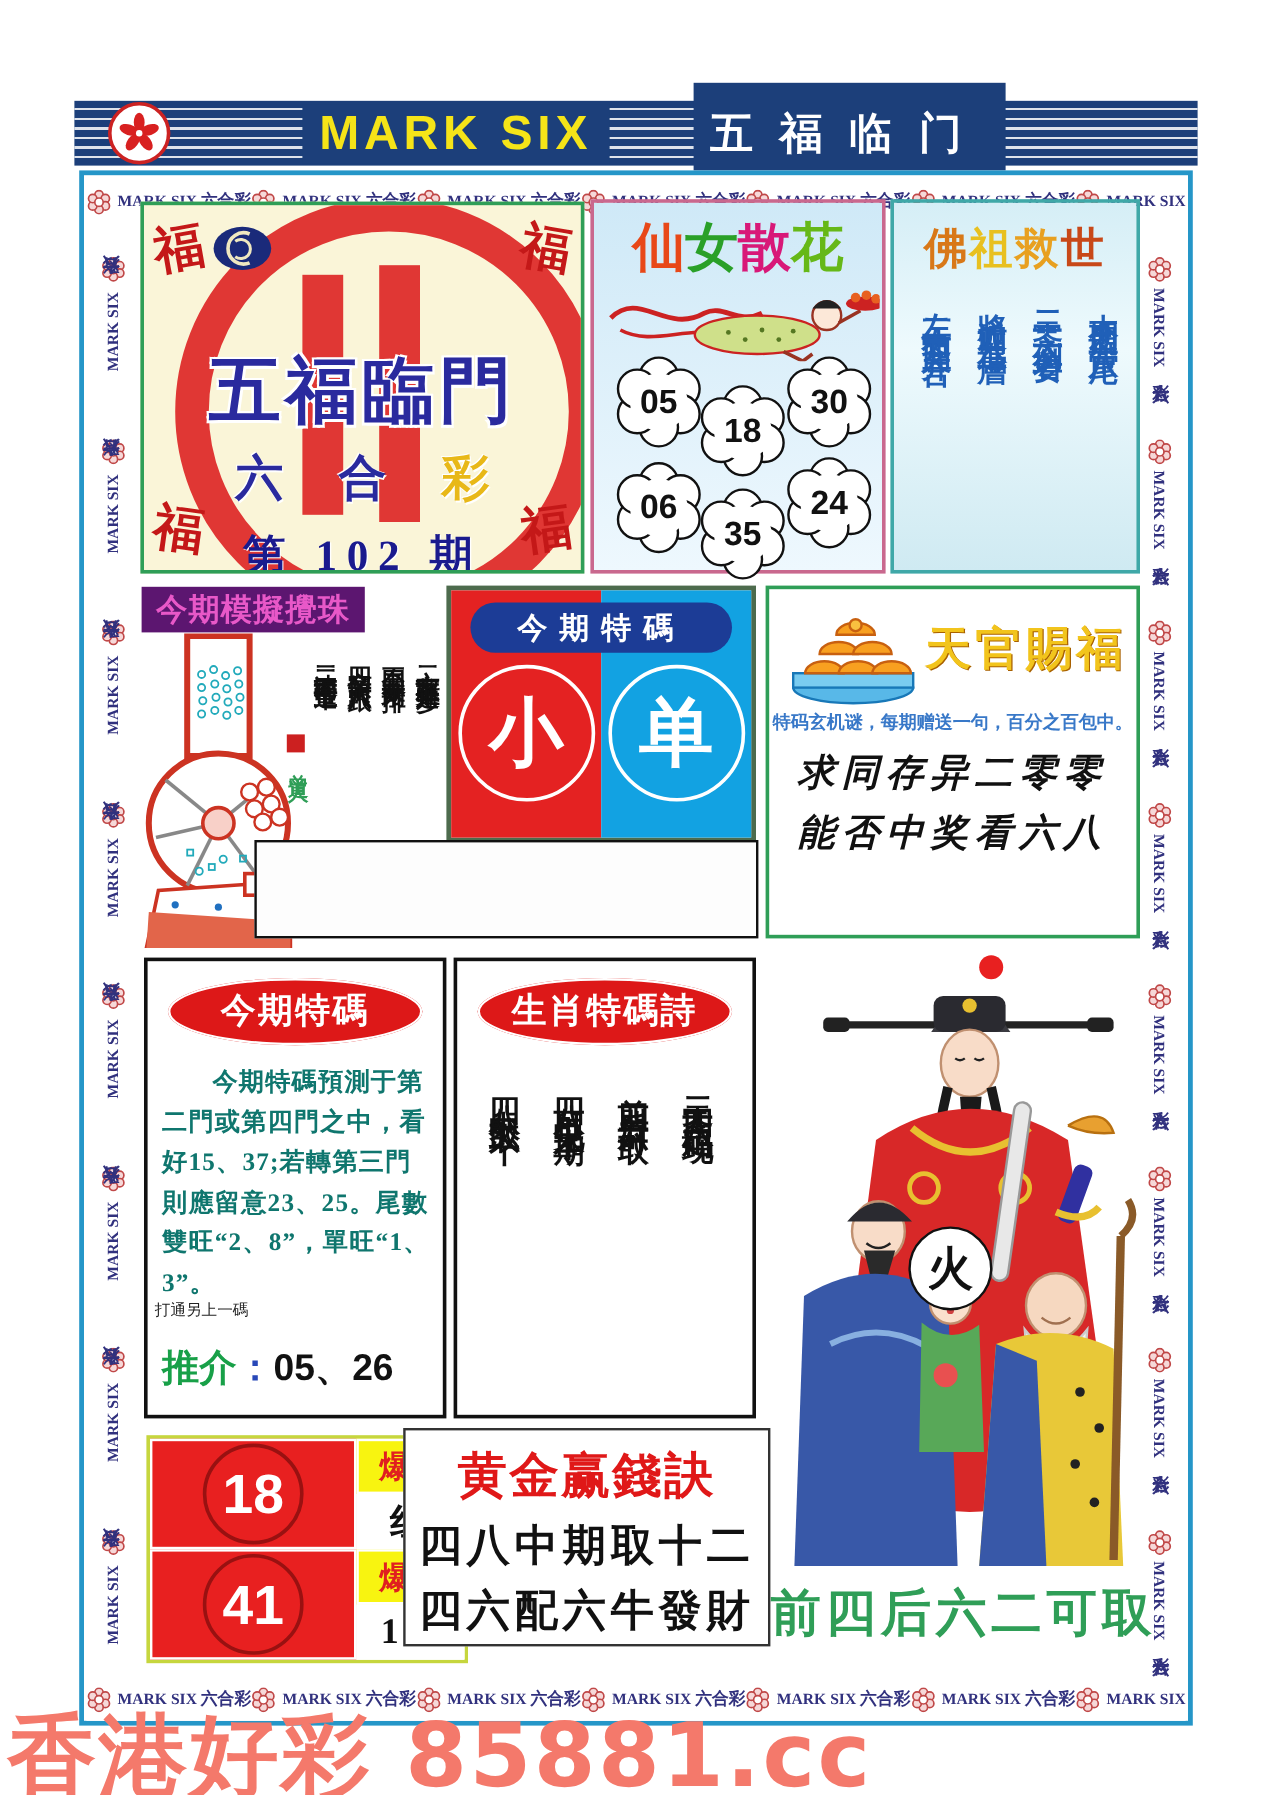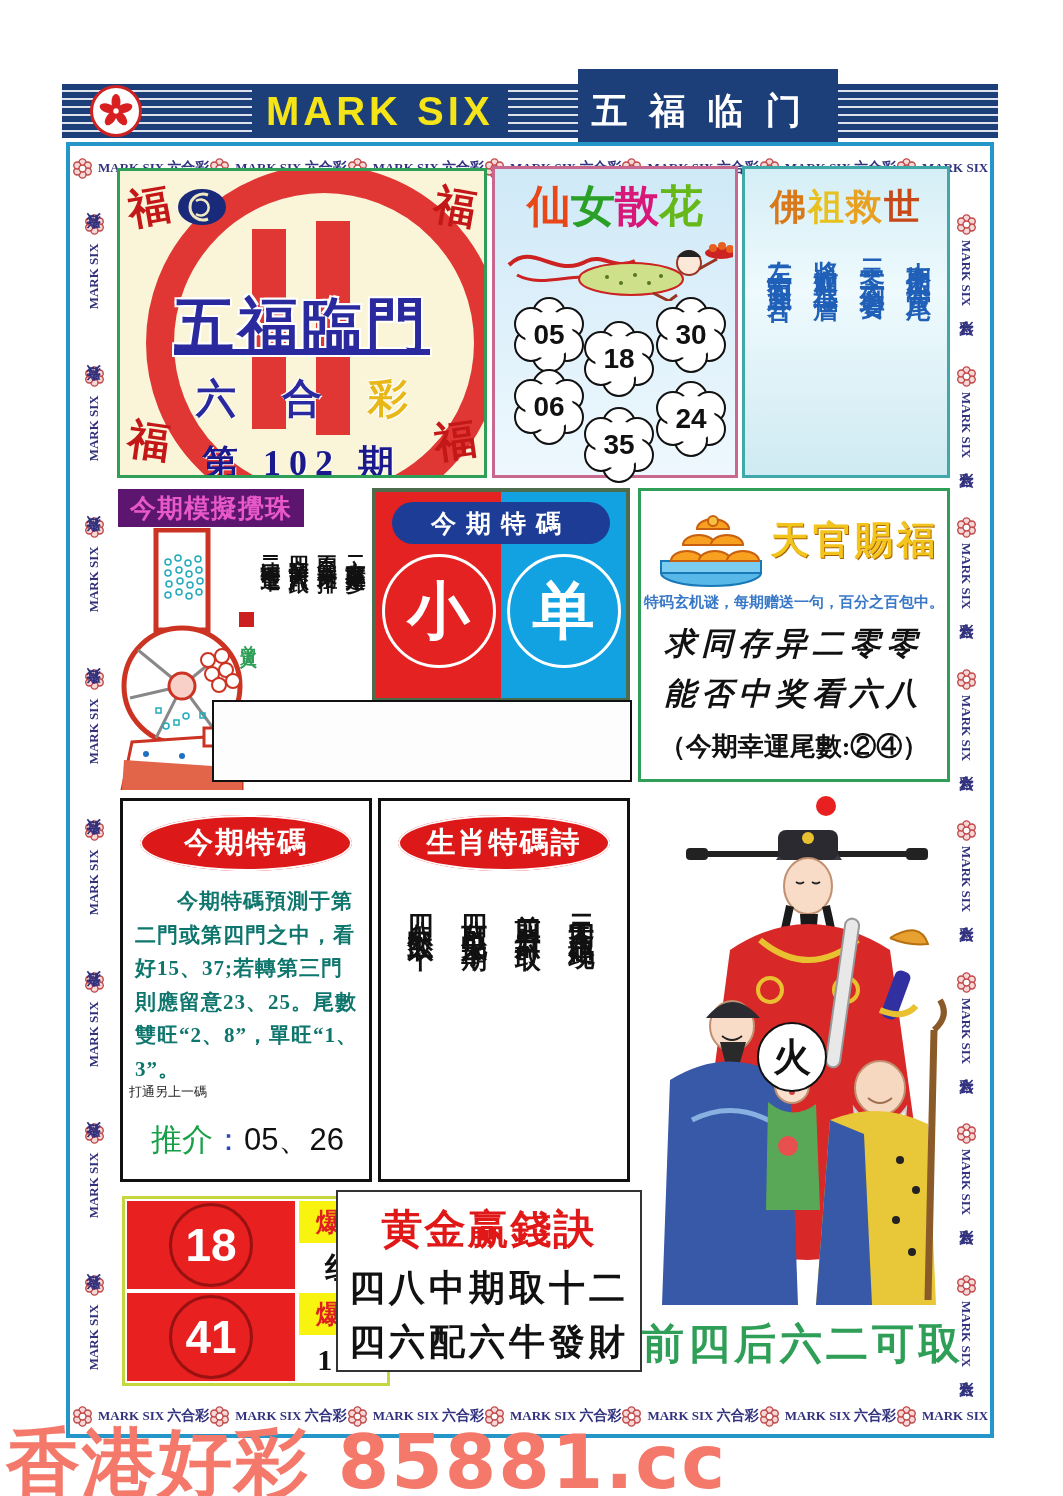--- a/index.html
+++ b/index.html
@@ -36,21 +36,21 @@
   .masthead{left:117px;top:168px;width:370px;height:310px;background:#faf5d8;border:3px solid #2f9e57;
             box-sizing:border-box;overflow:hidden;}
   .ring{position:absolute;left:26px;top:-6px;width:300px;height:300px;border:28px solid rgba(221,34,34,.9);
         border-radius:50%;}
   .rbar{position:absolute;background:rgba(221,34,34,.9);}
   .corner-fu{position:absolute;font-family:"Liberation Serif",serif;font-weight:bold;font-size:42px;color:#c41818;}
   .mh-org{position:absolute;left:64px;top:18px;width:300px;text-align:center;color:#d42020;
           font-family:"Liberation Serif",serif;font-weight:bold;font-size:30px;letter-spacing:5px;}
   .mh-title{position:absolute;left:0;top:115px;width:100%;text-align:center;color:#2a2a9e;
             font-family:"Liberation Serif",serif;font-weight:bold;font-size:60px;letter-spacing:4px;
-            text-shadow:2px 2px 0 #fff,-2px -2px 0 #fff,2px -2px 0 #fff,-2px 2px 0 #fff;text-decoration:underline;}
+            text-shadow:2px 2px 0 #fff,-2px -2px 0 #fff,2px -2px 0 #fff,-2px 2px 0 #fff;}
   .mh-sub{position:absolute;left:0;top:200px;width:100%;text-align:center;font-family:"Liberation Serif",serif;
           font-weight:bold;font-size:40px;letter-spacing:46px;text-indent:46px;
           text-shadow:1px 1px 0 #fff,-1px -1px 0 #fff;}
   .mh-issue{position:absolute;left:0;top:252px;width:100%;text-align:center;color:#1a1a8e;
             font-family:"Liberation Serif",serif;font-weight:bold;font-size:36px;letter-spacing:8px;
             text-shadow:1px 1px 0 #fff;margin-top:16px;}
 
   
   .fairy{left:492px;top:166px;width:246px;height:312px;border:3px solid #c9688e;box-sizing:border-box;
          background:linear-gradient(180deg,#cfe9f7,#eef8fe);}
@@ -108,21 +108,21 @@
   
   .panel{border:3px solid #111;box-sizing:border-box;background:#fff;}
   .forecast{left:120px;top:798px;width:252px;height:384px;}
   .zodiac{left:378px;top:798px;width:252px;height:384px;}
   .ellipse-title{position:absolute;left:50%;top:14px;transform:translateX(-50%);width:212px;height:56px;background:#dd1818;
                  border-radius:50%;display:flex;align-items:center;justify-content:center;box-shadow:0 0 0 2px #fff inset;}
   .ellipse-title span{color:#fff;font-family:"Liberation Serif",serif;font-weight:bold;font-size:29px;letter-spacing:2px;}
   .fc-body{position:absolute;left:12px;top:84px;width:224px;color:#0f766e;font-family:"Liberation Serif",serif;
            font-weight:600;font-size:21px;line-height:1.6;text-indent:2em;letter-spacing:1px;}
   .fc-water{position:absolute;left:6px;top:282px;font-size:13px;color:#222;white-space:nowrap;}
-  .fc-rec{position:absolute;left:12px;top:318px;font-size:31px;font-weight:normal;margin-left:16px;}
+  .fc-rec{position:absolute;left:12px;top:318px;font-size:31px;font-weight:bold;}
   .fc-rec .lbl{color:#18a048;font-family:"Liberation Serif",serif;}
   .fc-rec .sep{color:#2848b8;}
   .fc-rec .val{color:#111;}
   .zodiac .vcols{left:22px;top:94px;width:196px;height:268px;}
   .zodiac .vcol{font-size:26px;font-weight:bold;color:#111;letter-spacing:5px;}
 
   
   .gods{left:640px;top:790px;width:312px;height:518px;}
   .firecircle{left:757px;top:1022px;width:66px;height:66px;background:#fff;border:2px solid #111;border-radius:50%;
               display:flex;align-items:center;justify-content:center;z-index:3;}
@@ -681,21 +681,21 @@
         <div class="bloom" style="left: 158px; top: 212px;">
           <div class="petal" style="left: 21px; top: 0px;"></div>
           <div class="petal" style="left: 39px; top: 10px;"></div>
           <div class="petal" style="left: 39px; top: 31px;"></div>
           <div class="petal" style="left: 21px; top: 42px;"></div>
           <div class="petal" style="left: 3px; top: 31px;"></div>
           <div class="petal" style="left: 3px; top: 10px;"></div>
           <div class="bloom-core"></div>
           <div class="bloom-num">24</div>
         </div>
-        <div class="bloom" style="left: 16px; top: 200px;">
+        <div class="bloom" style="left: 16px; top: 216px;">
           <div class="petal" style="left: 21px; top: 0px;"></div>
           <div class="petal" style="left: 39px; top: 10px;"></div>
           <div class="petal" style="left: 39px; top: 31px;"></div>
           <div class="petal" style="left: 21px; top: 42px;"></div>
           <div class="petal" style="left: 3px; top: 31px;"></div>
           <div class="petal" style="left: 3px; top: 10px;"></div>
           <div class="bloom-core"></div>
           <div class="bloom-num">06</div>
         </div>
         <div class="bloom" style="left: 86px; top: 238px;">
@@ -819,21 +819,20 @@
         <path d="M28 40 a16 10 0 0 1 32 0 z"></path>
           <path d="M56 40 a16 10 0 0 1 32 0 z"></path>
         <path d="M42 24 a16 10 0 0 1 32 0 z"></path>
       </g>
       <circle cx="58" cy="16" r="5" fill="#f8c040" stroke="#c86010" stroke-width="2"></circle>
     </svg>
     <div class="tg-title">天官賜福</div>
     <div class="tg-intro">特码玄机谜，每期赠送一句，百分之百包中。</div>
     <div class="tg-verse" style="top:182px;">能否中奖看六八</div>
     <div class="tg-verse" style="top:132px;">求同存异二零零</div>
-    <div class="tg-lucky">（今期幸運尾數:②④）</div>
   </div>
 
   <div class="abs panel forecast">
     <div class="ellipse-title">
       <span>今期特碼</span>
     </div>
     <div class="fc-body">今期特碼預測于第二門或第四門之中，看好15、37;若轉第三門則應留意23、25。尾數雙旺“2、8”，單旺“1、3”。</div>
     <div class="fc-water">打通另上一碼</div>
     <div class="fc-rec">
       <span class="lbl">推介</span><span class="sep">：</span><span class="val">05、26</span>

